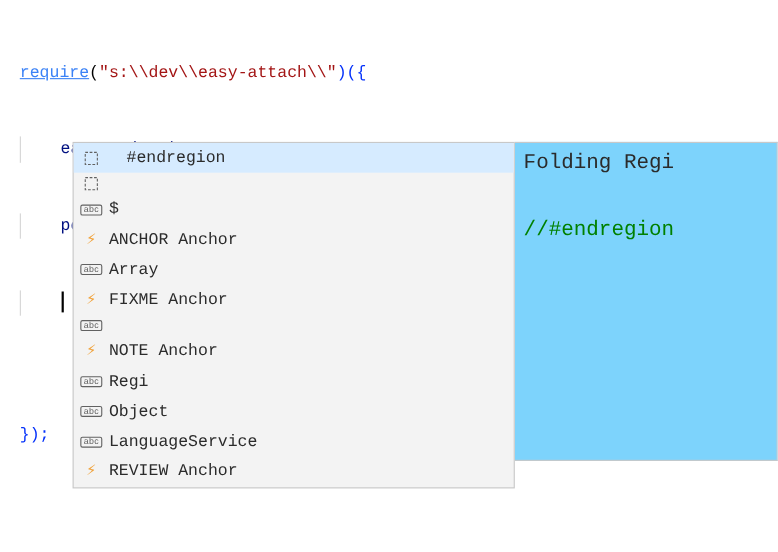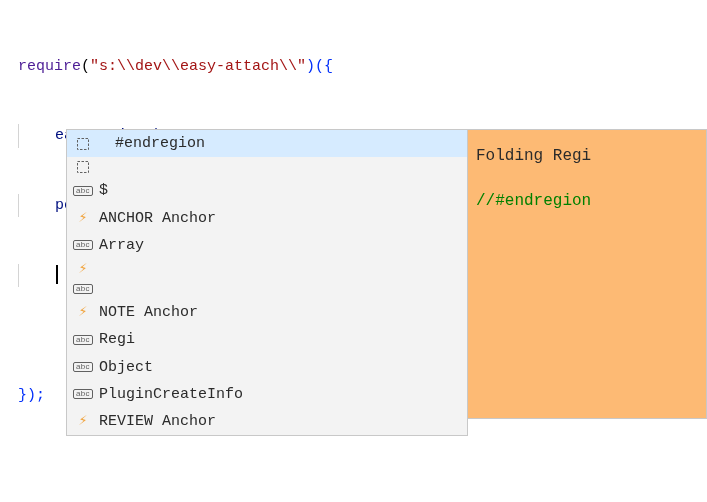--- a/index.html
+++ b/index.html
@@ -12,21 +12,21 @@
     width: 707px;
     height: 502px;
     overflow: hidden;
     position: relative;
   }
   .editor {
     padding: 8px 0 0 18px;
     line-height: 1.55;
     white-space: pre;
   }
-  .tok-fn { color: #4c1d95; }
+  .tok-fn { color: #3b82f6; text-decoration: underline; }
   .tok-str { color: #A31515; }
   .tok-prop { color: #001080; }
   .tok-kw { color: #0000FF; }
   .tok-punc { color: #000; }
   .tok-paren { color: #0431FA; }
 
   .indent {
     display:inline-block;
     border-left:1px solid #d4d4d4;
     height: 1.55em;
@@ -90,30 +90,30 @@
     line-height:1;
   }
   .label { flex:1 1 auto; white-space:nowrap; overflow:hidden; }
 
   .detail-pane {
     position:absolute;
     top:129px;
     left:468px;
     width:239px;
     height:290px;
-    background:#fdba74;
+    background:#7dd3fc;
     border:1px solid #c8c8c8;
     border-left:none;
-    padding:14px 8px;
-    font-size:16px;
+    padding:4px 8px;
+    font-size:19px;
     line-height:1.55;
     color:#2b2b2b;
     overflow:hidden;
   }
-  .detail-pane .comment { color:#008000; }
+  .detail-pane .comment { color:#008000;margin-top:12px; }
 </style>
 </head>
 <body>
 
 <div class="editor">
   <div><span class="tok-fn">require</span><span class="tok-punc">(</span><span class="tok-str">"s:\\dev\\easy-attach\\"</span><span class="tok-paren">)({</span></div>
   <div><span class="indent"></span><span class="gap"></span><span class="tok-prop">eagerExitDebugProxy</span><span class="tok-punc">: </span><span class="tok-kw">true</span><span class="tok-punc">,</span></div>
   <div><span class="indent"></span><span class="gap"></span><span class="tok-prop">port</span><span class="tok-punc">: </span><span class="tok-str">"preconfigured"</span><span class="tok-punc">,</span></div>
   <div class="cursor-line"><span class="indent"></span><span class="gap"></span><span class="cursor"></span></div>
   <div style="height:4px"></div>
@@ -151,20 +151,21 @@
     <div class="suggest-row">
       <span class="icon">
         <span class="icon-abc">abc</span>
       </span>
       <span class="label">Array</span>
     </div>
     <div class="suggest-row">
       <span class="icon">
         <span class="icon-bolt">⚡</span>
       </span>
+      <span class="label">FIXME Anchor</span>
     </div>
     <div class="suggest-row">
       <span class="icon">
         <span class="icon-abc">abc</span>
       </span>
     </div>
     <div class="suggest-row">
       <span class="icon">
         <span class="icon-bolt">⚡</span>
       </span>
@@ -179,21 +180,21 @@
     <div class="suggest-row">
       <span class="icon">
         <span class="icon-abc">abc</span>
       </span>
       <span class="label">Object</span>
     </div>
     <div class="suggest-row">
       <span class="icon">
         <span class="icon-abc">abc</span>
       </span>
-      <span class="label">PluginCreateInfo</span>
+      <span class="label">LanguageService</span>
     </div>
     <div class="suggest-row">
       <span class="icon">
         <span class="icon-bolt">⚡</span>
       </span>
       <span class="label">REVIEW Anchor</span>
     </div>
   </div>
 
 <div class="detail-pane">

